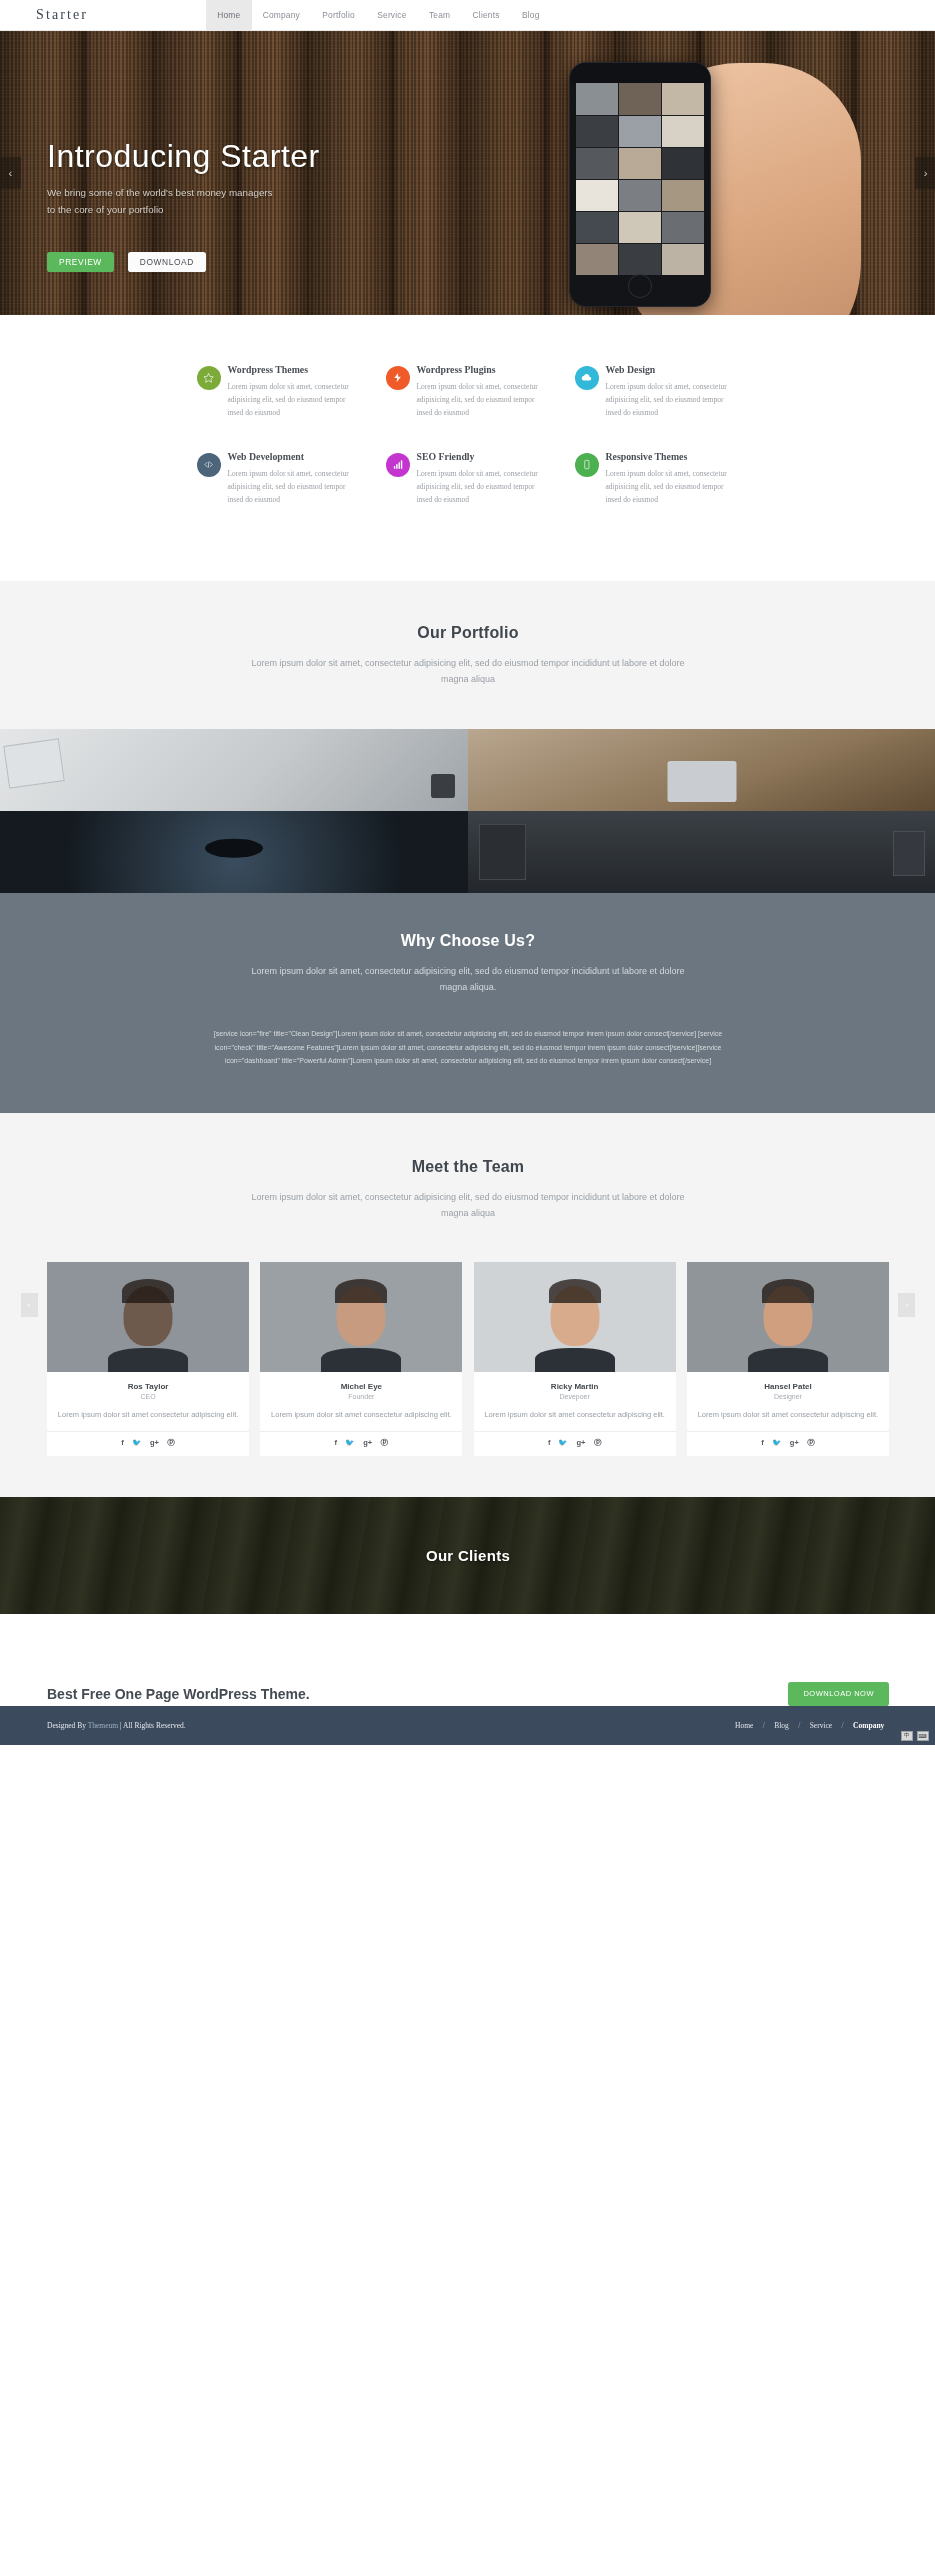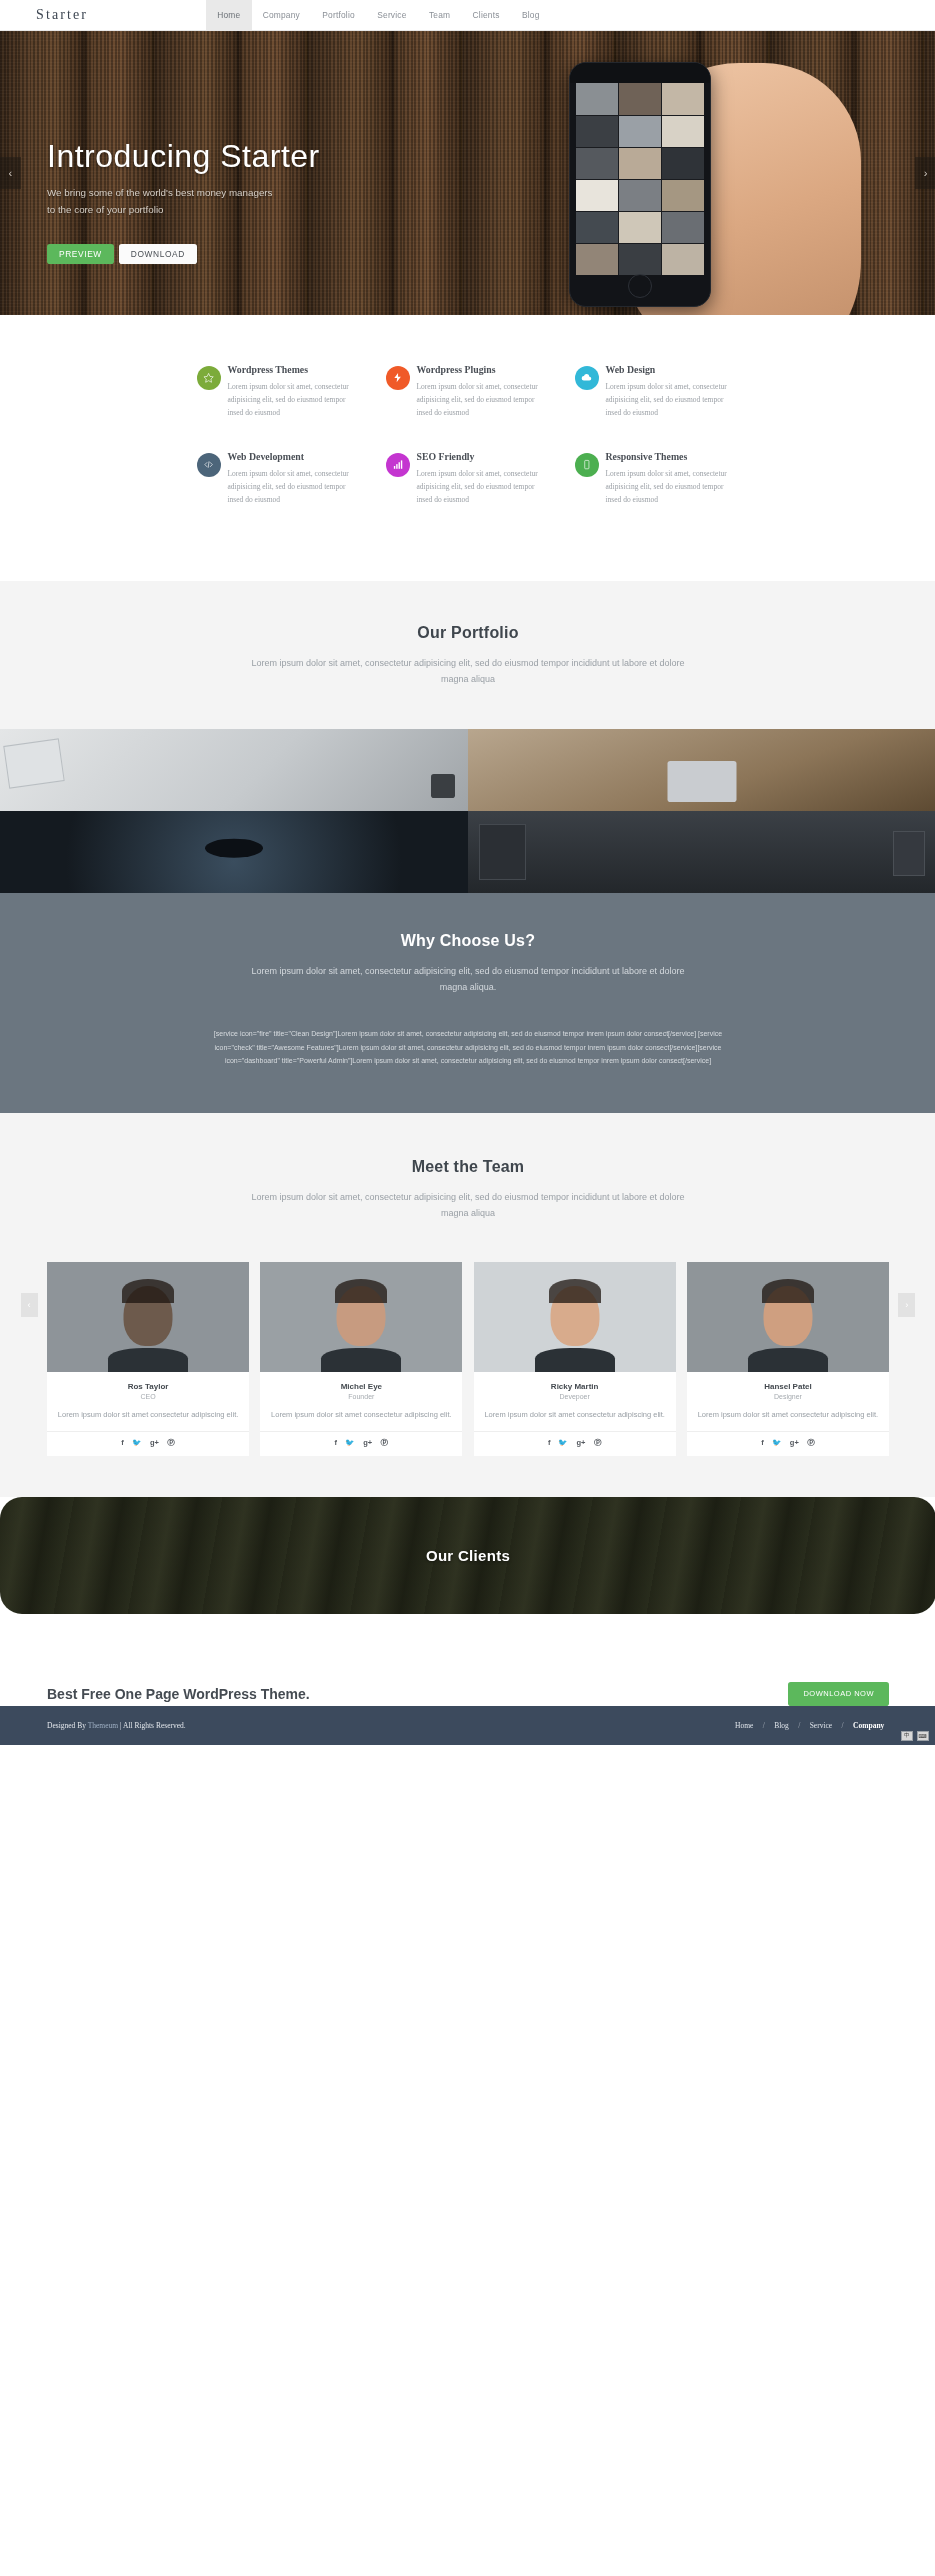--- a/index.html
+++ b/index.html
@@ -129,21 +129,21 @@
   }
   .hero-sub {
     margin-top: 11.2px;
     font-size: 9.8px;
     line-height: 1.65;
     color: #d6cfc6;
     font-weight: 300;
     max-width: 234px;
     text-shadow: 0 0.9px 1.9px rgba(0,0,0,.45);
   }
-  .hero-btns { margin-top: 26px; display: flex; gap: 5px; }
+  .hero-btns { margin-top: 34px; display: flex; gap: 14px; }
   .btn {
     display: inline-flex; align-items: center; justify-content: center;
     height: 20.6px; padding: 0 12px;
     font-size: 8.4px; letter-spacing: 0.6px;
     border-radius: 2.8px; cursor: pointer;
   }
   .btn-green { background: #5cb85c; color: #fff; }
   .btn-white { background: #fbfbfb; color: #4a4f55; }
   .hero-arrow {
     position: absolute; top: 50%; transform: translateY(-50%);
@@ -243,21 +243,21 @@
   .team-arrow.left { left: 20.6px; }
   .team-arrow.right { right: 20.6px; }
 
   
   .clients-sec {
     height: 117px; position: relative; overflow: hidden;
     background:
       linear-gradient(rgba(20,22,14,.62), rgba(20,22,14,.62)),
       repeating-linear-gradient(100deg, #3b3f28 0px, #5b6040 24px, #2a2d1c 49px, #4a5034 73px),
       repeating-linear-gradient(0deg, #2e3220 0px, #434832 37px);
-    display: flex; align-items: center; justify-content: center; border-radius: 22px;
+    display: flex; align-items: center; justify-content: center;
   }
   .clients-title {
     font-size: 15px; font-weight: bold; color: #fff; letter-spacing: 0.3px;
     text-shadow: 0 0.9px 2.8px rgba(0,0,0,.5);
   }
 
   
   .cta-sec {
     background: #fff; height: 92px;
     display: flex; align-items: flex-end; border-radius: 6px;

